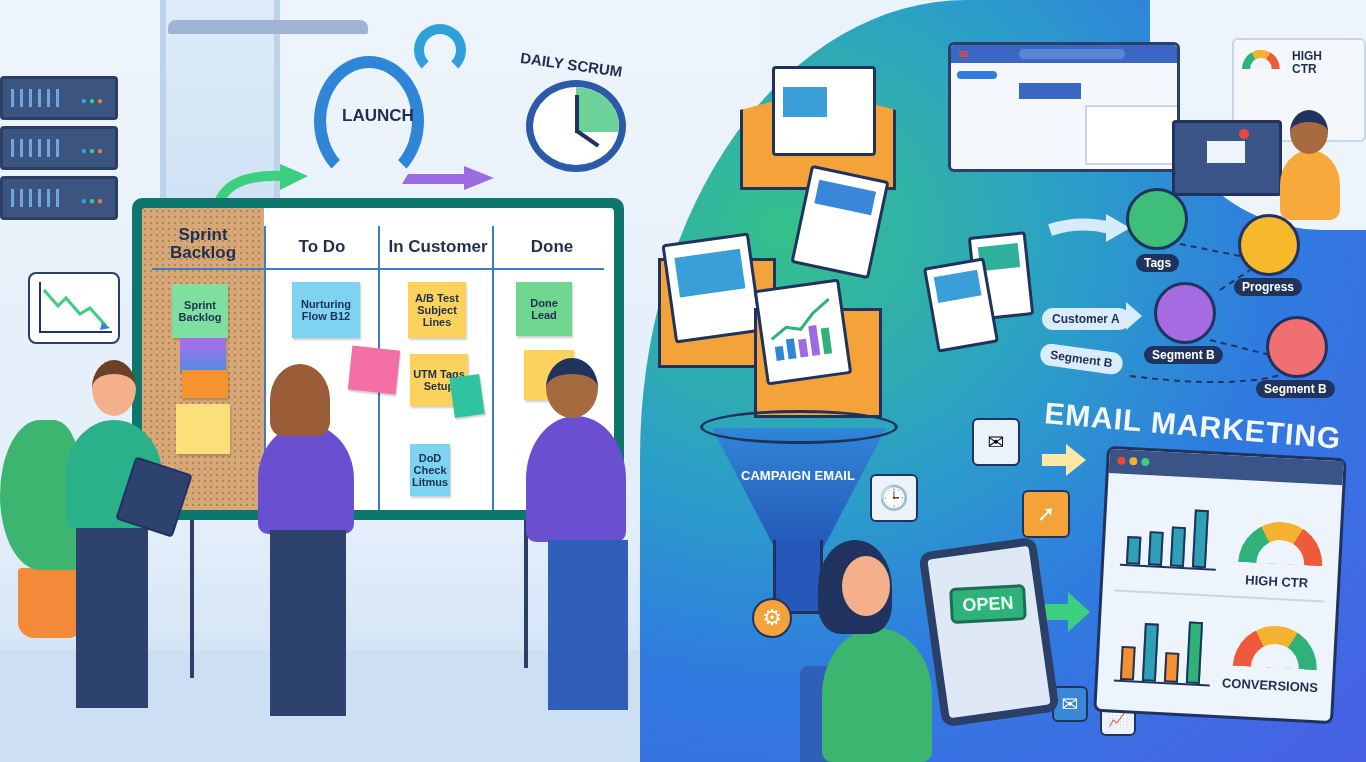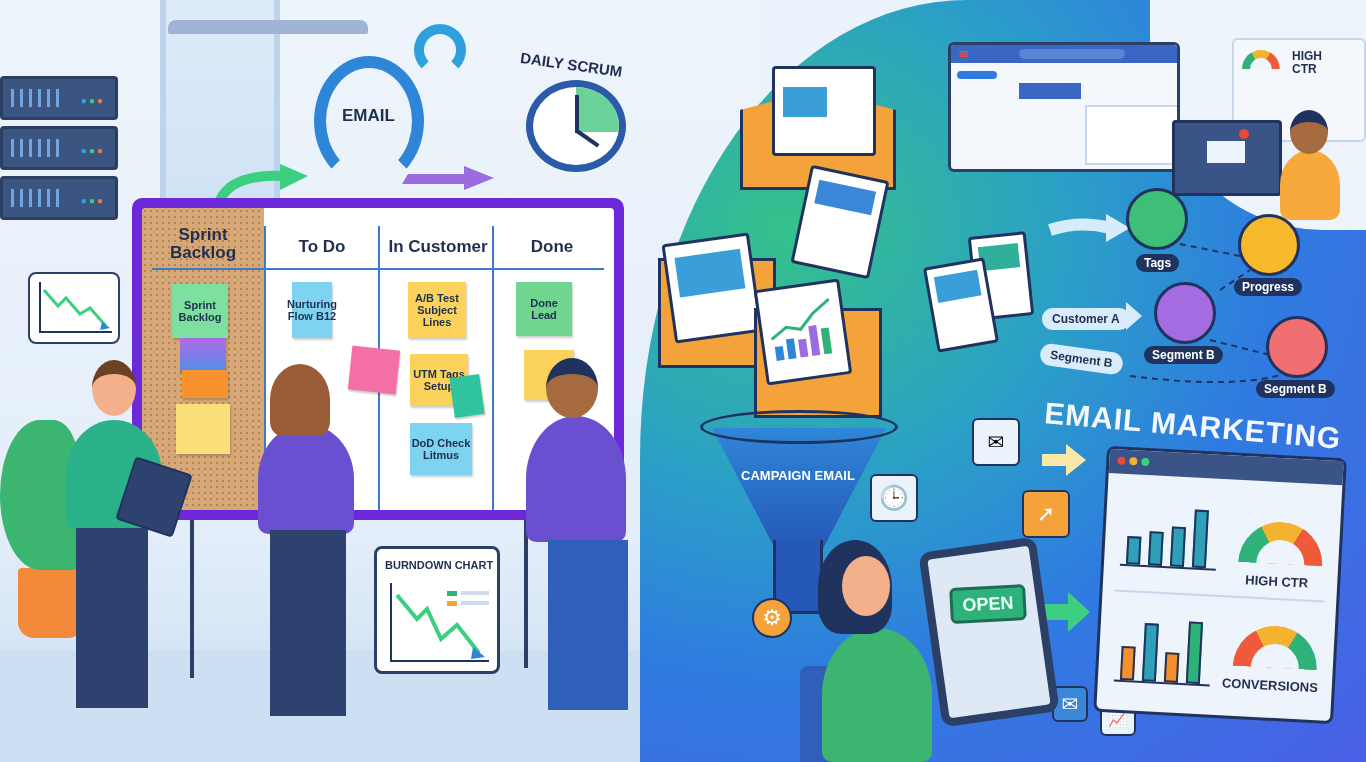--- a/index.html
+++ b/index.html
@@ -9,21 +9,21 @@
 .leftbg{left:0;top:0;width:760px;height:762px;background:linear-gradient(180deg,#eef4fb 0%,#e3eefa 70%,#c9dcf2 100%)}
 .window{left:160px;top:0;width:120px;height:300px;background:linear-gradient(180deg,#d7e8f8,#bdd8f2);border-left:6px solid #a9c6e6;border-right:6px solid #a9c6e6;opacity:.7}
 .lamp{left:168px;top:20px;width:200px;height:14px;background:#9fb3d4;border-radius:8px 8px 2px 2px}
 .floor{left:0;top:650px;width:760px;height:112px;background:#cddff2}
 .server{left:0;width:118px;height:44px;background:#3c5580;border:3px solid #2b3f63;border-radius:4px}
 .server .bars{position:absolute;left:8px;top:10px;width:50px;height:18px;background:repeating-linear-gradient(90deg,#6fa6e0 0 3px,transparent 3px 9px)}
 .server .dots{position:absolute;right:10px;top:16px;font-size:10px;letter-spacing:2px}
 .rightbg{left:640px;top:0;width:726px;height:762px;background:radial-gradient(ellipse at 20% 30%,#35c18a 0%,#2b9fc8 35%,#2f7be0 60%,#4a5fe6 100%);border-radius:45% 0 0 0/60% 0 0 0}
 .curve-light{left:1150px;top:0;width:216px;height:230px;background:#eef4fb;border-radius:0 0 0 80%}
 
-.board{left:132px;top:198px;width:492px;height:322px;background:#6d28d9;border-radius:10px;padding:10px}
+.board{left:132px;top:198px;width:492px;height:322px;background:#0f766e;border-radius:10px;padding:10px}
 .board-inner{position:absolute;left:10px;top:10px;right:10px;bottom:10px;background:#fff;border-radius:4px;overflow:hidden}
 .cork{position:absolute;left:0;top:0;width:122px;height:100%;background:#d7a877;background-image:radial-gradient(#b98351 1px,transparent 1px);background-size:6px 6px}
 .colhead{position:absolute;top:18px;font-weight:bold;color:#1f2f4f;text-align:center;font-size:17px;line-height:18px}
 .hline{position:absolute;left:10px;right:10px;top:60px;height:2px;background:#3b7bc8}
 .vline{position:absolute;top:18px;bottom:0;width:2px;background:#3b7bc8}
 .note{position:absolute;font-size:11px;font-weight:bold;color:#1f2f4f;text-align:center;line-height:12px;display:flex;align-items:center;justify-content:center;box-shadow:1px 2px 2px rgba(0,0,0,.2)}
 .leg{position:absolute;width:4px;background:#2c3f66}
 
 .scrum-ring{left:314px;top:56px;width:110px;height:130px;border:12px solid #2f86d8;border-radius:50%;border-bottom-color:transparent;border-left-color:#2f86d8}
 .scrum-text{left:342px;top:106px;font-size:17px;font-weight:bold;color:#1f2f4f}
@@ -77,21 +77,21 @@
       <div class="bars"></div>
       <div class="dots"><span style="color:#36a3e0">●</span><span style="color:#3ccf7f">●</span><span style="color:#f07a3a">●</span></div>
     </div>
   <div class="abs server" style="top:176px">
       <div class="bars"></div>
       <div class="dots"><span style="color:#36a3e0">●</span><span style="color:#3ccf7f">●</span><span style="color:#f07a3a">●</span></div>
     </div>
 
   <div class="abs scrum-ring"></div>
   <div class="abs" style="left:414px;top:24px;width:52px;height:52px;border:10px solid #2fa0dc;border-radius:50%;border-bottom-color:transparent"></div>
-  <div class="abs scrum-text">EMAIL</div>
+  <div class="abs scrum-text">LAUNCH</div>
   <svg class="abs" style="left:212px;top:160px" width="290" height="50">
     <path d="M8 40 Q20 14 70 16" stroke="#3ccf7f" stroke-width="10" fill="none"></path>
     <polygon points="68,4 96,16 68,30" fill="#3ccf7f"></polygon>
     <polygon points="196,14 252,14 252,6 282,18 252,30 252,24 190,24" fill="#9d6be0"></polygon>
   </svg>
 
   <div class="abs daily">DAILY SCRUM</div>
   <div class="abs clock">
     <div class="wedge"></div>
     <div style="position:absolute;left:42px;top:8px;width:4px;height:38px;background:#20335e"></div>
@@ -118,26 +118,26 @@
       <div class="hline"></div>
       <div class="vline" style="left:122px"></div>
       <div class="vline" style="left:236px"></div>
       <div class="vline" style="left:350px"></div>
 
       <div class="note" style="left:30px;top:76px;width:56px;height:54px;background:#7ee0a0">Sprint Backlog</div>
       <div class="note" style="left:38px;top:130px;width:46px;height:34px;background:linear-gradient(180deg,#b06ae8,#4f8fe6)"></div>
       <div class="note" style="left:40px;top:162px;width:46px;height:28px;background:#f7932e"></div>
       <div class="note" style="left:34px;top:196px;width:54px;height:50px;background:#fbe07a"></div>
 
-      <div class="note" style="left:150px;top:74px;width:40px;height:56px;background:#7dd3f0">Nurturing Flow B12</div>
+      <div class="note" style="left:150px;top:74px;width:68px;height:56px;background:#7dd3f0">Nurturing Flow B12</div>
       <div class="note" style="left:208px;top:140px;width:48px;height:44px;background:#f46fa3;transform:rotate(6deg)"></div>
       <div class="note" style="left:266px;top:74px;width:58px;height:56px;background:#fbd35c">A/B Test Subject Lines</div>
       <div class="note" style="left:268px;top:146px;width:58px;height:52px;background:#fbd35c">UTM Tags Setup</div>
       <div class="note" style="left:310px;top:168px;width:30px;height:40px;background:#2fc3a0;transform:rotate(-8deg)"></div>
-      <div class="note" style="left:268px;top:215px;width:62px;height:52px;background:#7dd3f0">DoD Check Litmus</div>
+      <div class="note" style="left:268px;top:236px;width:40px;height:52px;background:#7dd3f0">DoD Check Litmus</div>
       <div class="note" style="left:374px;top:74px;width:56px;height:54px;background:#6fd58f">Done Lead</div>
       <div class="note" style="left:382px;top:142px;width:50px;height:50px;background:#fbd35c"></div>
     </div>
   </div>
 
   <div class="abs" style="left:18px;top:568px;width:66px;height:70px;background:#f28a3a;border-radius:4px 4px 16px 16px"></div>
   <div class="abs" style="left:0px;top:420px;width:80px;height:150px;background:#3bb56f;border-radius:60% 40% 10% 60%"></div>
 
   <div class="person" style="left:66px;top:420px;width:96px;height:110px;background:#2bb189"></div>
   <div class="abs" style="left:92px;top:360px;width:44px;height:56px;background:#f3b08a;border-radius:50%;border-top:14px solid #6b4226"></div>
@@ -145,32 +145,20 @@
   <div class="abs" style="left:124px;top:464px;width:60px;height:66px;background:#2e4270;border:2px solid #20335e;border-radius:4px;transform:rotate(18deg)"></div>
 
   <div class="person" style="left:258px;top:424px;width:96px;height:110px;background:#6a4fd0"></div>
   <div class="abs" style="left:270px;top:364px;width:60px;height:72px;background:#9a5c36;border-radius:50% 50% 20% 20%"></div>
   <div class="abs" style="left:270px;top:530px;width:76px;height:186px;background:#2e4270"></div>
 
   <div class="person" style="left:526px;top:416px;width:100px;height:126px;background:#6a4fd0"></div>
   <div class="abs" style="left:546px;top:358px;width:52px;height:60px;background:#a56a3e;border-radius:50%;border-top:16px solid #20335e"></div>
   <div class="abs" style="left:548px;top:540px;width:80px;height:170px;background:#2f5fb8"></div>
 
-  <div class="abs burn">
-    <div class="burn-title">BURNDOWN CHART</div>
-    <svg style="position:absolute;left:8px;top:28px" width="110" height="92">
-      <path d="M6 6 L6 84 L104 84" stroke="#20335e" stroke-width="2" fill="none"></path>
-      <polyline points="12,18 32,42 42,32 56,62 72,48 94,76" stroke="#3ccf7f" stroke-width="4" fill="none"></polyline>
-      <polygon points="88,70 100,80 86,82" fill="#2f86d8"></polygon>
-      <rect x="62" y="14" width="10" height="5" fill="#2fb27a"></rect>
-        <rect x="76" y="14" width="28" height="4" fill="#cfdaea"></rect>
-      <rect x="62" y="24" width="10" height="5" fill="#f4a23a"></rect>
-        <rect x="76" y="24" width="28" height="4" fill="#cfdaea"></rect>
-    </svg>
-  </div>
 
   <div class="abs rightbg"></div>
   <div class="abs curve-light"></div>
 
   <div class="env abs" style="left:740px;top:90px;width:156px;height:100px;clip-path:polygon(0 20%,50% 0,100% 20%,100% 100%,0 100%)"></div>
   <div class="doc" style="left:772px;top:66px;width:104px;height:90px">
       <div style="margin:18px 8px;width:44px;height:30px;background:#3a9fd8"></div>
     </div>
   <div class="doc" style="left:800px;top:172px;width:80px;height:100px;transform:rotate(12deg)">
       <div style="margin:10px 8px;height:24px;background:#3a86d8"></div>

